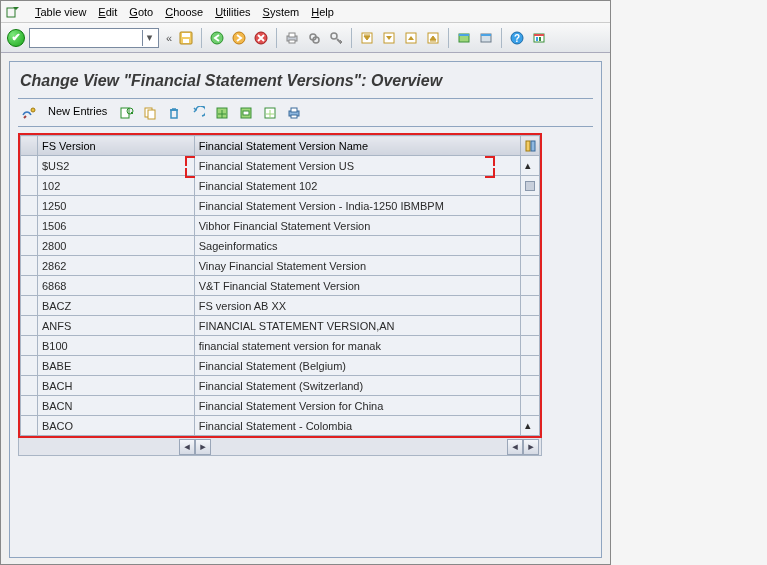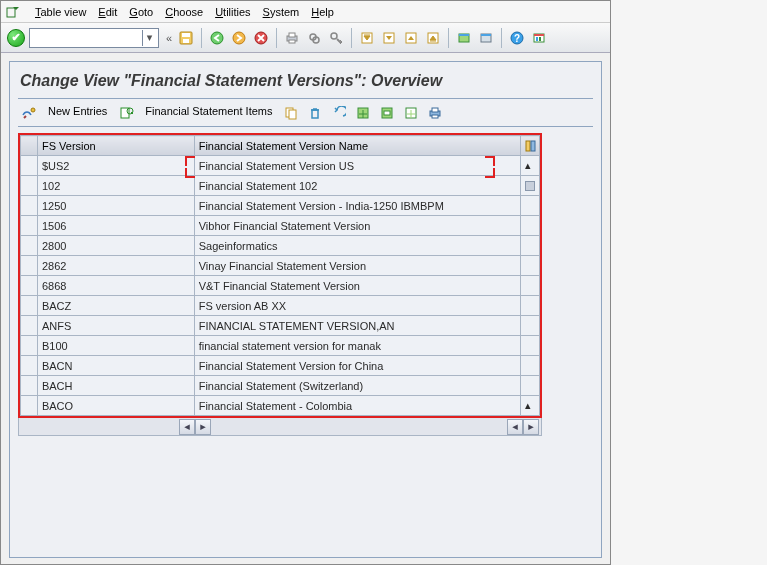--- a/index.html
+++ b/index.html
@@ -199,21 +199,20 @@
           </svg>
         </span>
       <span class="text-btn">New Entries</span>
       <span class="tb-btn">
           <svg width="16" height="16">
             <rect x="3" y="3" width="8" height="10" fill="#fff" stroke="#2a8f2a"></rect>
             <circle cx="12" cy="6" r="3" fill="none" stroke="#2a8f2a"></circle>
             <path d="M13 7 L15 9" stroke="#2a8f2a"></path>
           </svg>
         </span>
-      <span class="text-btn">Financial Statement Items</span>
       <span class="tb-btn">
           <svg width="14" height="14">
             <rect x="2" y="2" width="7" height="9" fill="#fff" stroke="#c49a2c"></rect>
             <rect x="5" y="4" width="7" height="9" fill="#fff" stroke="#c49a2c"></rect>
           </svg>
         </span>
       <span class="tb-btn">
           <svg width="14" height="14">
             <rect x="4" y="4" width="6" height="8" fill="none" stroke="#3a8fc0" stroke-width="1.5"></rect>
             <path d="M3 4 H11 M5 3 H9" stroke="#3a8fc0" stroke-width="1.5"></path>
@@ -338,28 +337,34 @@
                 <td class="ctlcell"></td>
               </tr>
               <tr class="row">
                 <td class="selcell"></td>
                 <td>B100</td>
                 <td>financial statement version for manak</td>
                 <td class="ctlcell"></td>
               </tr>
               <tr class="row">
                 <td class="selcell"></td>
+                <td>BABE</td>
+                <td>Financial Statement (Belgium)</td>
+                <td class="ctlcell"></td>
+              </tr>
+              <tr class="row">
+                <td class="selcell"></td>
+                <td>BACH</td>
+                <td>Financial Statement (Switzerland)</td>
+                <td class="ctlcell"></td>
+              </tr>
+              <tr class="row">
+                <td class="selcell"></td>
                 <td>BACN</td>
                 <td>Financial Statement Version for China</td>
-                <td class="ctlcell"></td>
-              </tr>
-              <tr class="row">
-                <td class="selcell"></td>
-                <td>BACH</td>
-                <td>Financial Statement (Switzerland)</td>
                 <td class="ctlcell"></td>
               </tr>
               <tr class="row">
                 <td class="selcell"></td>
                 <td>BACO</td>
                 <td>Financial Statement - Colombia</td>
                 <td class="ctlcell">▴</td>
               </tr>
             </tbody>
         </table>

